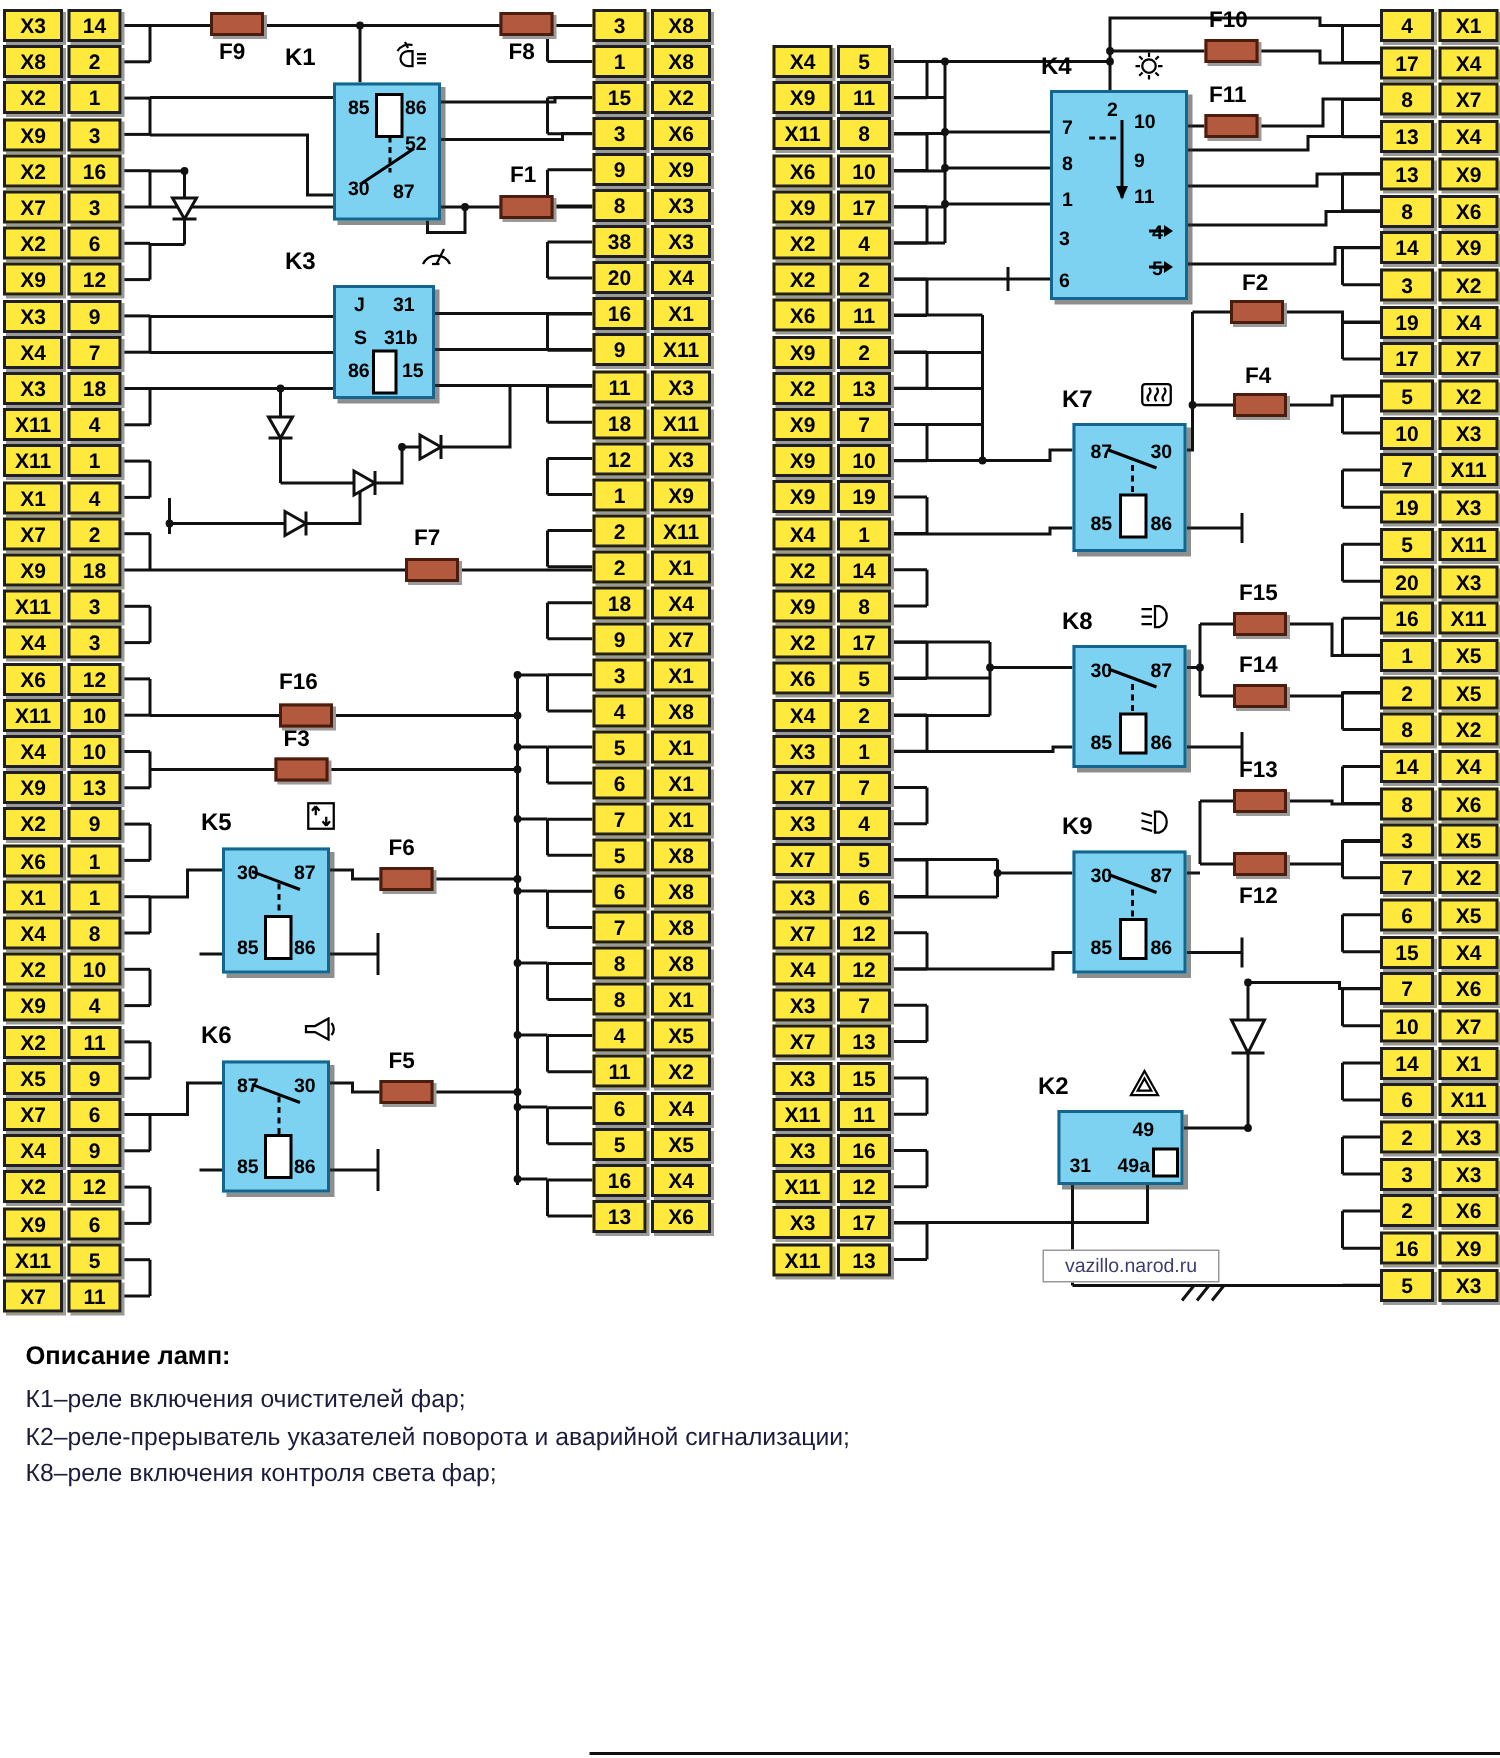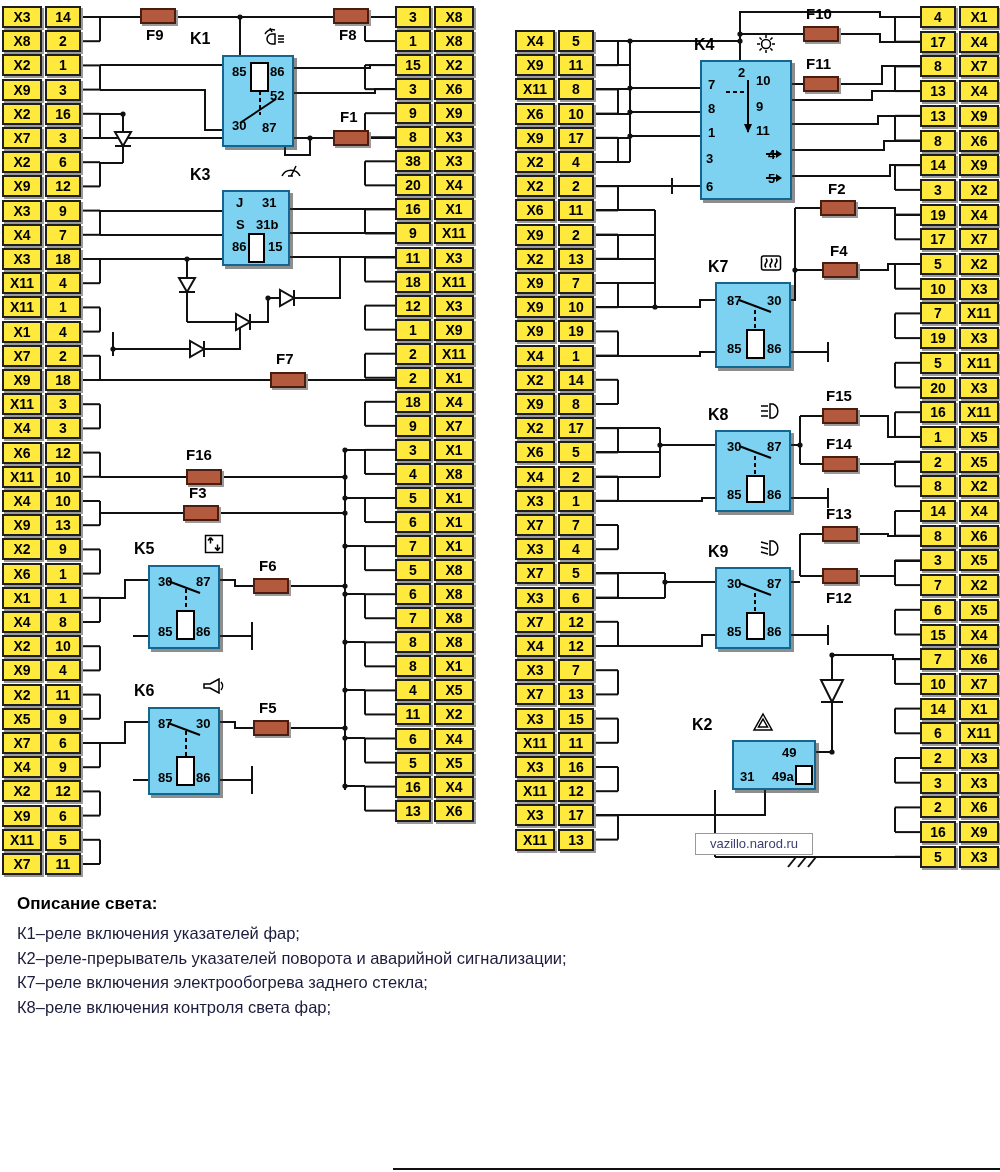--- a/index.html
+++ b/index.html
@@ -399,24 +399,23 @@
       <path d="M250,314 V330" stroke="#111111" stroke-width="2" fill="none"></path>
       <polygon points="280,290 280,306 294,298" fill="#fff" stroke="#111111" stroke-width="2"></polygon>
       <path d="M294,290 V306" stroke="#111111" stroke-width="2" fill="none"></path>
       <polygon points="190,341 190,357 204,349" fill="#fff" stroke="#111111" stroke-width="2"></polygon>
       <path d="M204,341 V357" stroke="#111111" stroke-width="2" fill="none"></path>
       <polygon points="821,680 843,680 832,702" fill="#fff" stroke="#111111" stroke-width="2"></polygon>
       <path d="M821,702 H843" stroke="#111111" stroke-width="2" fill="none"></path>
     </svg>
 
   <div class="legend">
-    <div class="legend-title">Описание света:</div>
-    <div class="legend-item">К1–реле включения указателей фар;</div>
+    <div class="legend-title">Описание ламп:</div>
+    <div class="legend-item">К1–реле включения очистителей фар;</div>
     <div class="legend-item">К2–реле-прерыватель указателей поворота и аварийной сигнализации;</div>
-    <div class="legend-item">К7–реле включения электрообогрева заднего стекла;</div>
     <div class="legend-item">К8–реле включения контроля света фар;</div>
   </div>
 
   <div class="watermark">vazillo.narod.ru</div>
 <div class="cell code" style="left: 2px; top: 6px;">X3</div>
     <div class="cell num" style="left: 45px; top: 6px;">14</div>
     <div class="cell code" style="left: 2px; top: 30.2px;">X8</div>
     <div class="cell num" style="left: 45px; top: 30.2px;">2</div>
     <div class="cell code" style="left: 2px; top: 54.4px;">X2</div>
     <div class="cell num" style="left: 45px; top: 54.4px;">1</div>
@@ -704,21 +703,21 @@
       <span class="relay-pin" style="left: 8px; top: 62px;">30</span>
       <span class="relay-pin" style="left: 38px; top: 64px;">87</span>
     </div>
     <div class="relay-label" style="left: 190px; top: 30px;">K1</div>
     <span class="icon" style="left: 262px; top: 26px;"><svg width="24" height="22" viewBox="0 0 24 22" stroke="#000" stroke-width="1.5" fill="none">
         <path d="M10,8 a5,5 0 1 0 0,10 h3 v-10 z"></path>
         <path d="M16,10 h6 M16,13 h6 M16,16 h6"></path>
         <path d="M3,8 a9,9 0 0 1 10,-4"></path>
         <path d="M8,2 l2,4"></path>
       </svg></span>
-    <div class="relay" style="left: 705px; top: 740px; width: 84px; height: 50px; margin-left: 27px;">
+    <div class="relay" style="left: 705px; top: 740px; width: 84px; height: 50px;">
       <svg width="84" height="50">
         <rect x="62" y="24" width="16" height="18" fill="#fff" stroke="#000" stroke-width="2"></rect>
       </svg>
       <span class="relay-pin" style="left: 48px; top: 4px;">49</span>
       <span class="relay-pin" style="left: 6px; top: 28px;">31</span>
       <span class="relay-pin" style="left: 38px; top: 28px;">49a</span>
     </div>
     <div class="relay-label" style="left: 692px; top: 716px;">K2</div>
     <span class="icon" style="left: 752px; top: 712px;"><svg width="22" height="20" viewBox="0 0 22 20" stroke="#000" stroke-width="1.5" fill="none">
         <path d="M11,2 L20,18 H2 z"></path>

